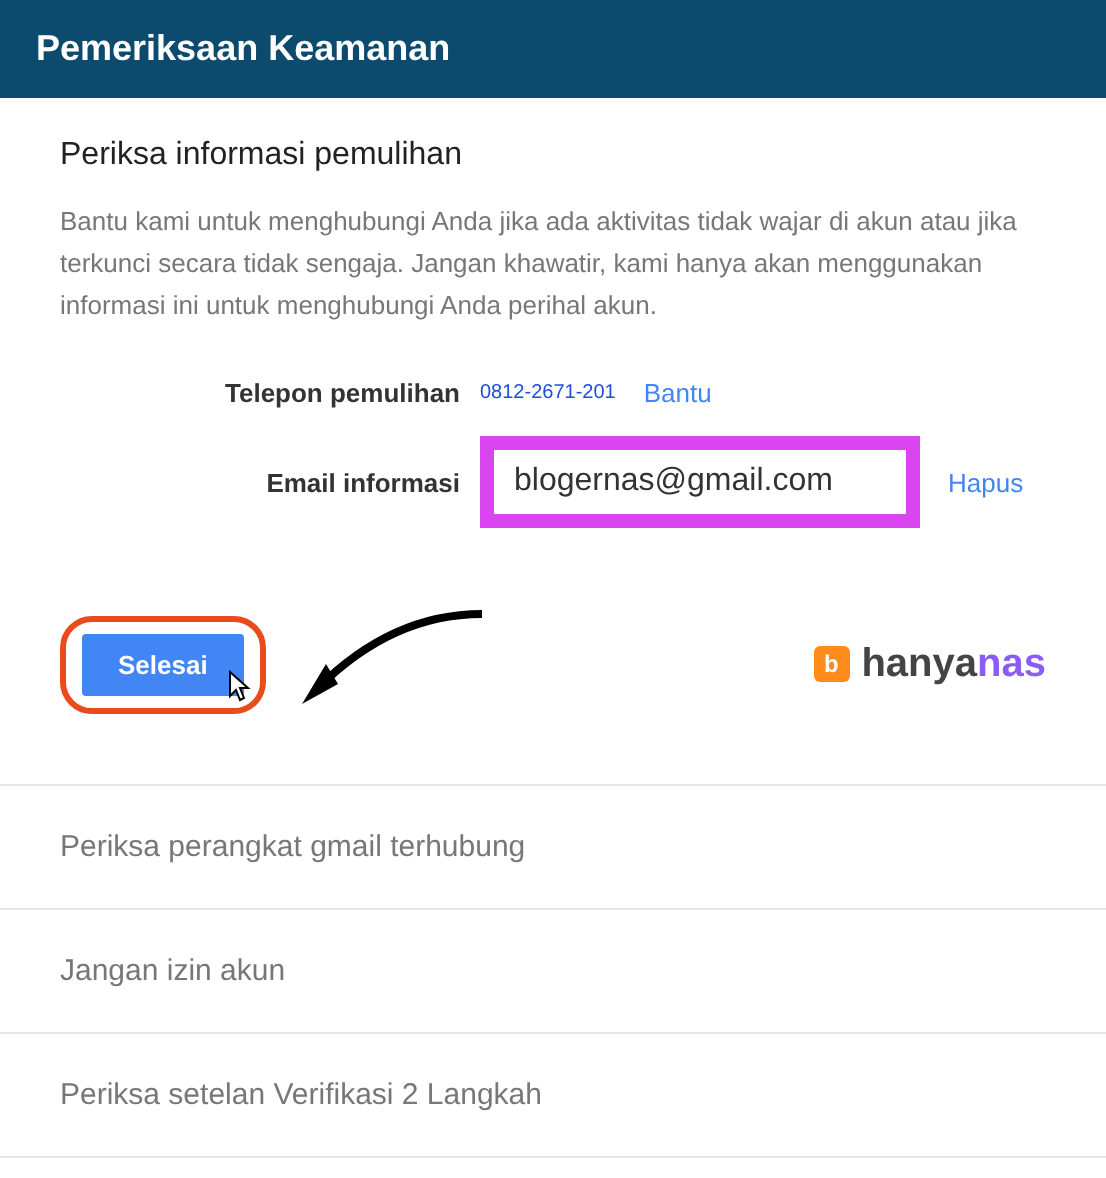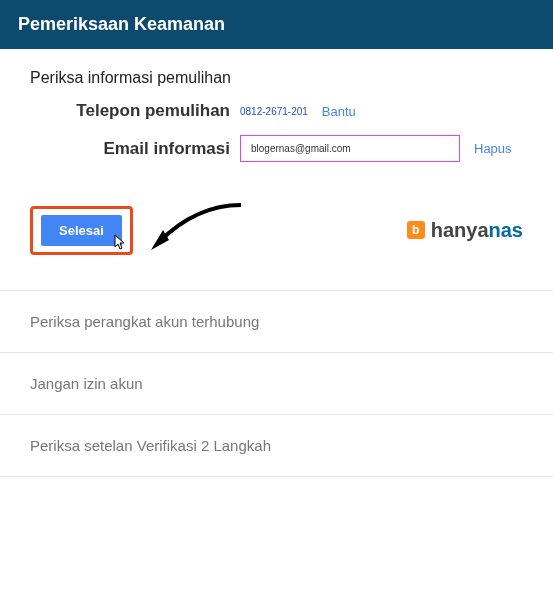--- a/index.html
+++ b/index.html
@@ -37,53 +37,53 @@
       margin-bottom: 26px;
     }
     .field-row {
       display: flex;
       align-items: center;
       margin-bottom: 14px;
     }
     .field-label {
       width: 210px;
       text-align: right;
-      font-size: 17px;
+      font-size: 13px;
       font-weight: bold;
       color: #333;
       padding-right: 10px;
     }
     .field-value {
       font-size: 10px;
       color: #1d4ed8;
     }
     .field-link {
       font-size: 13px;
       color: #4285f4;
       margin-left: 14px;
       cursor: pointer;
       text-decoration: none;
     }
     .field-input {
-      border: 1px solid #d946ef;
+      border: 7px solid #d946ef;
       padding: 7px 10px;
-      font-size: 10px;
+      font-size: 16px;
       width: 220px;
       color: #333;
     }
     .button-area {
       display: flex;
       align-items: center;
       margin-top: 38px;
       margin-bottom: 12px;
       position: relative;
     }
     .done-highlight {
       border: 3px solid #e84c1a;
-      border-radius: 4px;
+      border-radius: 16px;
       padding: 6px 8px;
       display: inline-flex;
       align-items: center;
       position: relative;
     }
     .done-button {
       background: #4285f4;
       color: #fff;
       border: none;
       padding: 8px 18px;
@@ -120,21 +120,21 @@
       color: #fff;
       font-size: 12px;
       font-weight: bold;
     }
     .logo-text {
       font-size: 20px;
       font-weight: bold;
       color: #444;
     }
     .logo-text .orange {
-      color: #0369a1;
+      color: #8b5cf6;
       margin-top: 24px;
     }
     .list-items {
       border-top: 1px solid #e5e5e5;
     }
     .list-item {
       padding: 22px 30px;
       border-bottom: 1px solid #e5e5e5;
       font-size: 15px;
       color: #777;
@@ -143,20 +143,21 @@
   </style>
 </head>
 <body>
 
 <div class="header">
   <span>Pemeriksaan Keamanan</span>
 </div>
 
 <div class="content">
   <h2 class="section-title">Periksa informasi pemulihan</h2>
+  <p class="description">Bantu kami untuk menghubungi Anda jika ada aktivitas tidak wajar di akun atau jika terkunci secara tidak sengaja. Jangan khawatir, kami hanya akan menggunakan informasi ini untuk menghubungi Anda perihal akun.</p>
 
   <div class="field-row">
     <div class="field-label">Telepon pemulihan</div>
     <div class="field-value">0812-2671-201</div>
     <a class="field-link">Bantu</a>
   </div>
 
   <div class="field-row">
     <div class="field-label">Email informasi</div>
     <input class="field-input" type="text" value="blogernas@gmail.com" style="">
@@ -177,16 +178,16 @@
       <path d="M 10 50 L 28 40 L 22 30 Z" fill="#000"></path>
     </svg>
     <div class="logo-area">
       <div class="logo-icon">b</div>
       <div class="logo-text"><span>hanya</span><span class="orange">nas</span></div>
     </div>
   </div>
 </div>
 
 <div class="list-items">
-  <div class="list-item">Periksa perangkat akun terhubung</div>
+  <div class="list-item">Periksa perangkat gmail terhubung</div>
   <div class="list-item">Jangan izin akun</div>
   <div class="list-item">Periksa setelan Verifikasi 2 Langkah</div>
 </div>
 
 </body></html>

